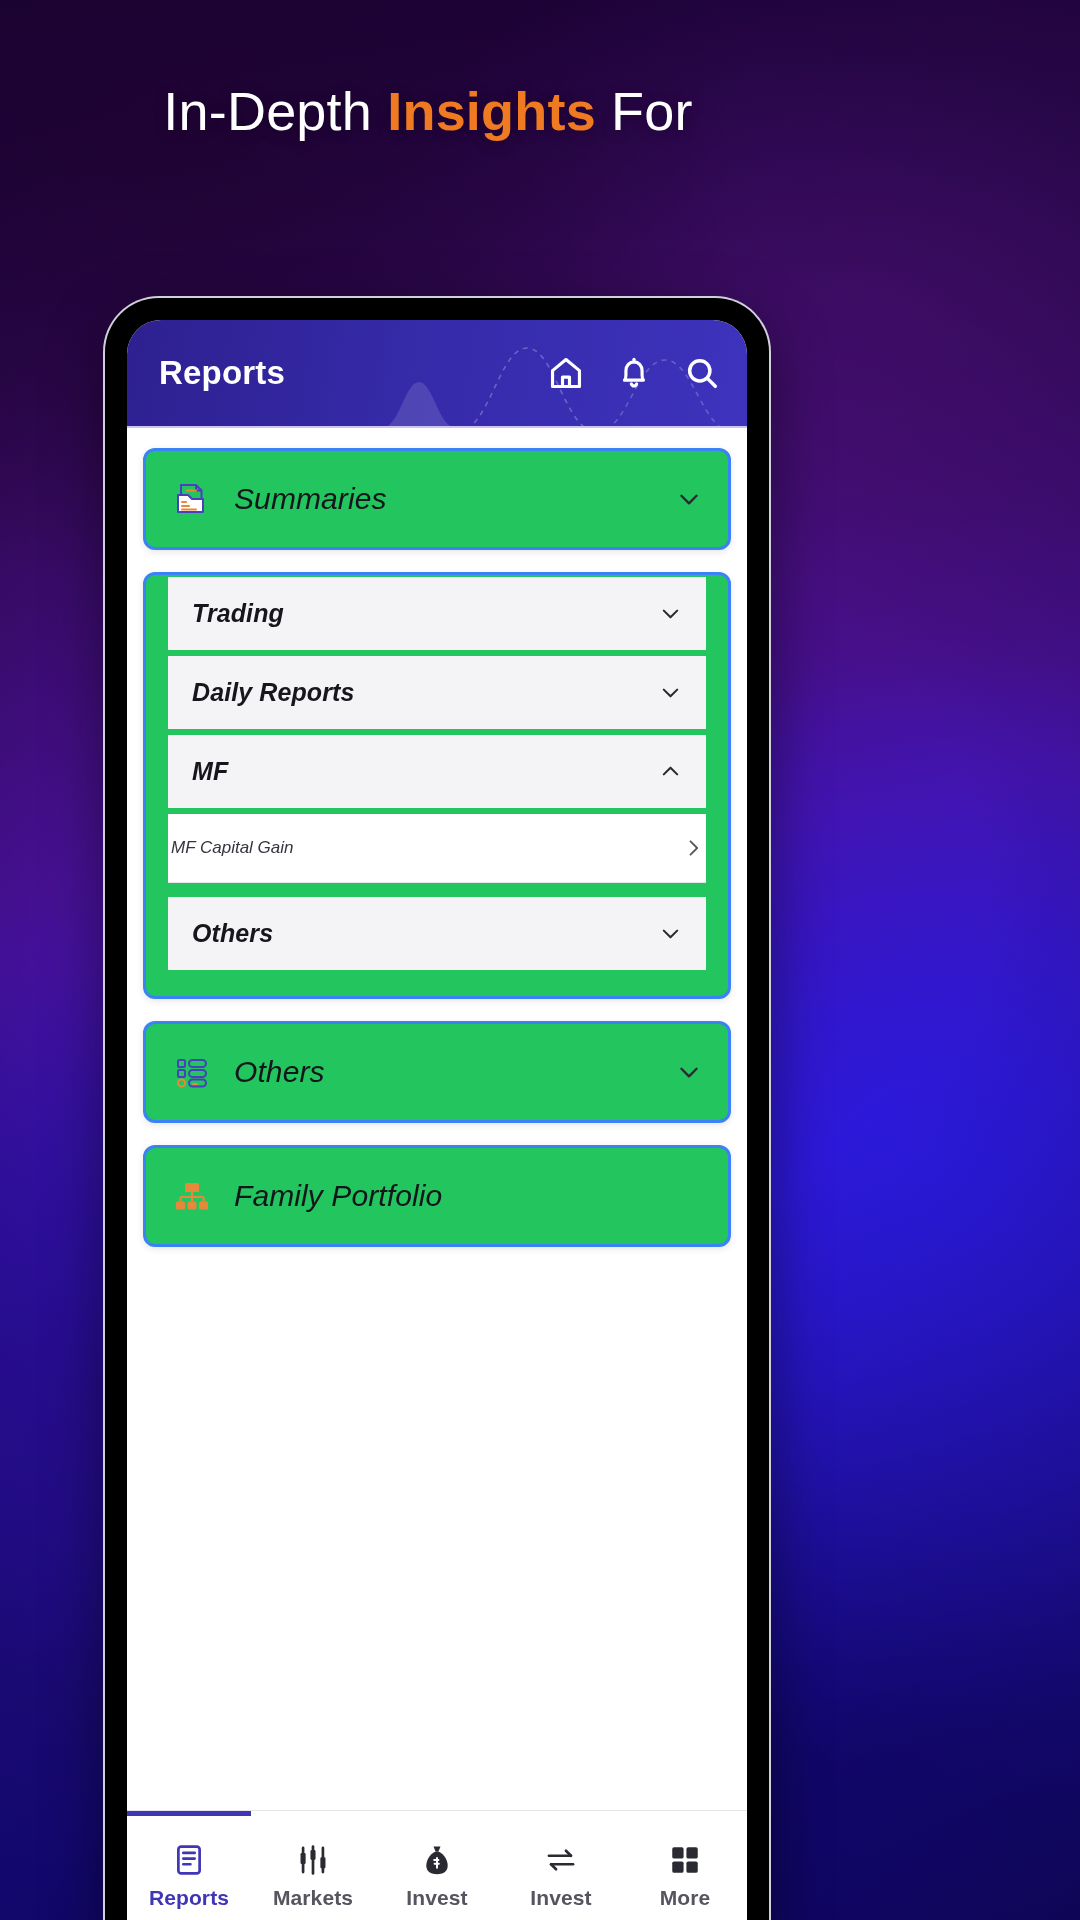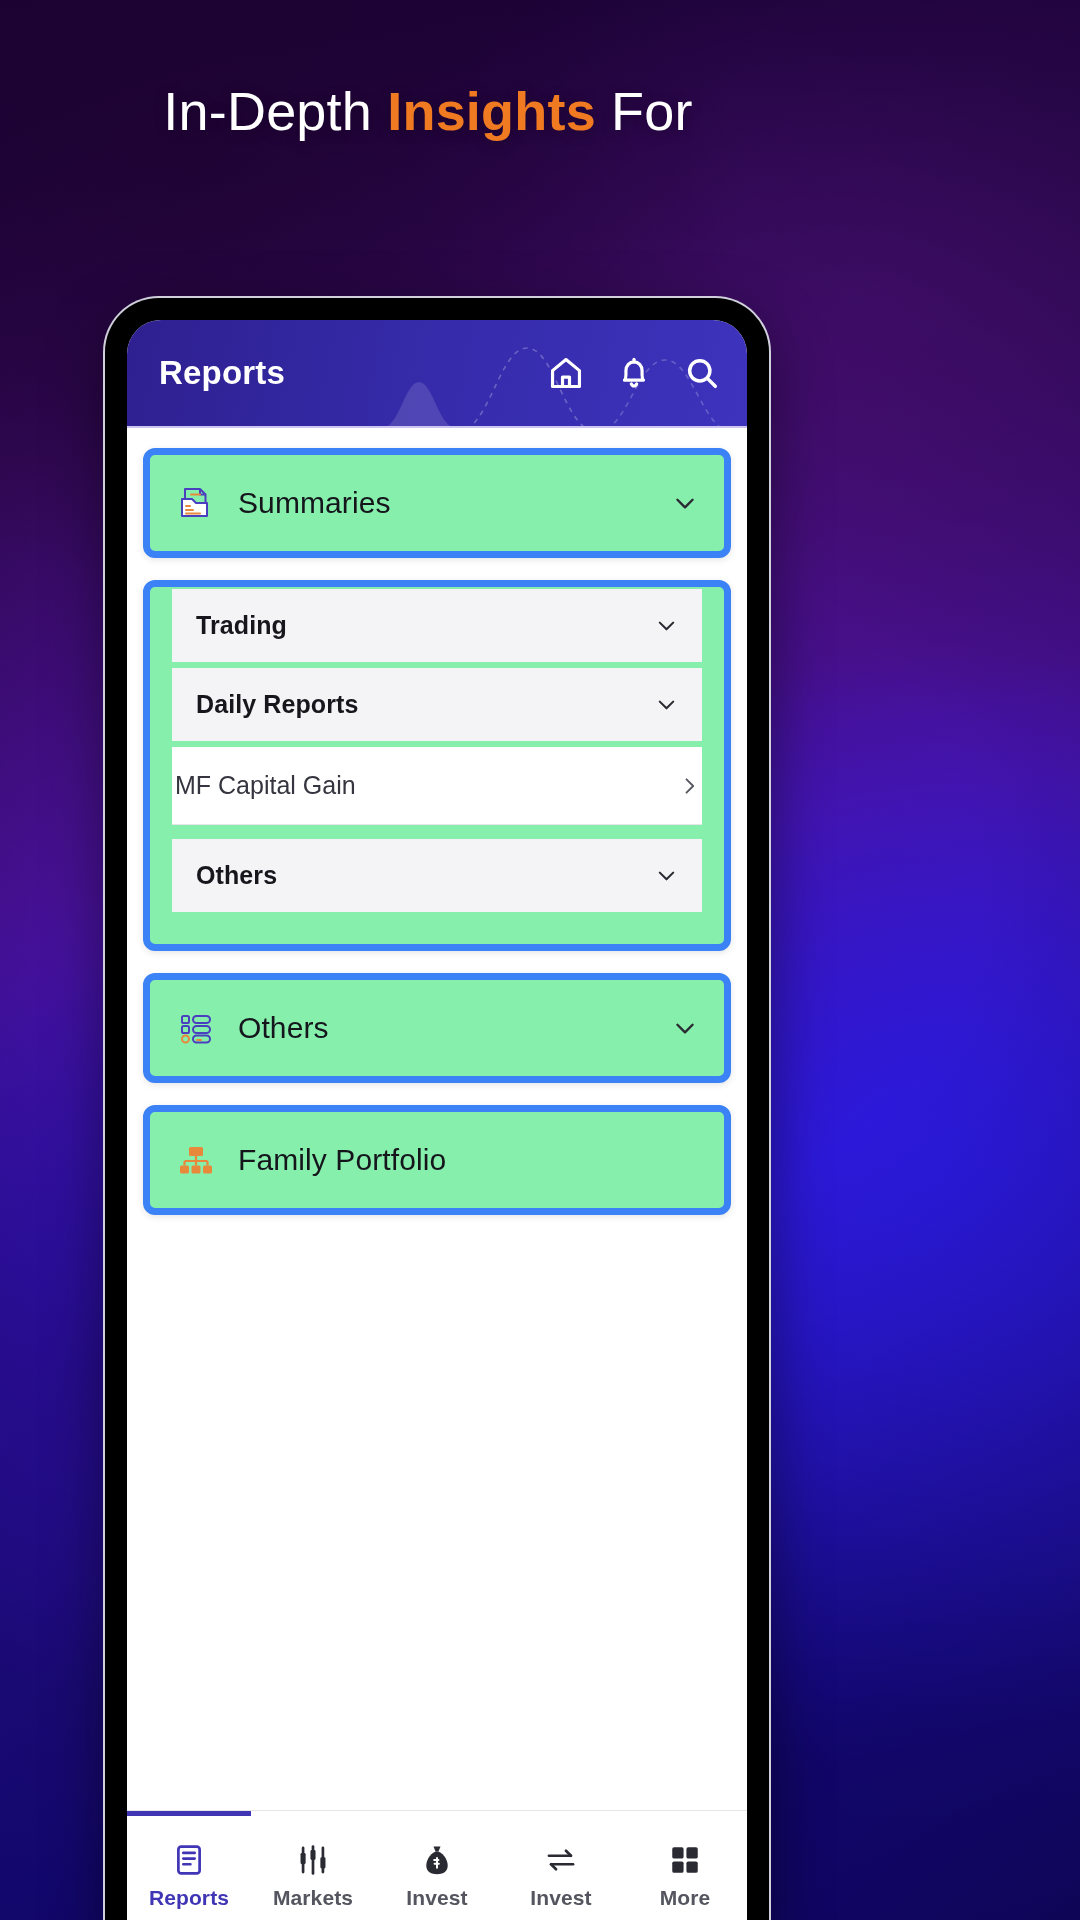--- a/index.html
+++ b/index.html
@@ -103,26 +103,27 @@
 
   
   #content {
     flex: 1 1 auto;
     background: #ffffff;
     padding: 20px 16px 0 16px;
     overflow: hidden;
   }
 
   .card {
-    background: #86efac;
-    border: 7px solid #3b82f6;
+    background: #22c55e;
+    border: 3px solid #3b82f6;
     border-radius: 12px;
     box-shadow: 0 2px 7px rgba(0,0,0,0.10);
     margin-bottom: 22px;
     overflow: hidden;
+    font-style: italic;
   }
   .card.tight { margin-bottom: 20px; }
 
   .crow {
     display: flex;
     align-items: center;
     gap: 22px;
     padding: 28px 26px;
   }
   .crow .ci { width: 40px; height: 40px; flex: 0 0 40px; }
@@ -154,27 +155,27 @@
   
   .leaf {
     display: flex;
     align-items: center;
     margin: 0 22px;
     padding: 24px 3px;
     border-bottom: 1px solid #e6e6ea;
     background: #ffffff;
   }
   .leaf .ll {
-    font-size: 25px;
+    font-size: 17px;
     color: #35353f;
     font-weight: 400;
   }
   .leaf .arr { margin-left: auto; width: 20px; height: 20px; }
 
-  .subwrap { padding-bottom: 26px; }
+  .subwrap { padding-bottom: 20px; }
 
   
   #nav {
     flex: 0 0 126px;
     display: flex;
     background: #ffffff;
     border-top: 1px solid #e6e6ea;
   }
   #nav .ni {
     flex: 1 1 0;
@@ -285,20 +286,28 @@
 
         <div class="sub">
           <span class="sl">Daily Reports</span>
           <span class="chev">
             <svg viewBox="0 0 24 24" fill="none" stroke="#2a2a33" stroke-width="2.2" stroke-linecap="round" stroke-linejoin="round">
                   <path d="M5 9 L12 16 L19 9"></path>
                 </svg>
           </span>
         </div>
 
+        <div class="sub">
+          <span class="sl">MF</span>
+          <span class="chev">
+            <svg viewBox="0 0 24 24" fill="none" stroke="#2a2a33" stroke-width="2.2" stroke-linecap="round" stroke-linejoin="round">
+                  <path d="M5 15 L12 8 L19 15"></path>
+                </svg>
+          </span>
+        </div>
 
         <div class="leaf">
           <span class="ll">MF Capital Gain</span>
           <span class="arr">
             <svg viewBox="0 0 24 24" fill="none" stroke="#55555f" stroke-width="2.2" stroke-linecap="round" stroke-linejoin="round">
                   <path d="M9 4 L17 12 L9 20"></path>
                 </svg>
           </span>
         </div>
 

